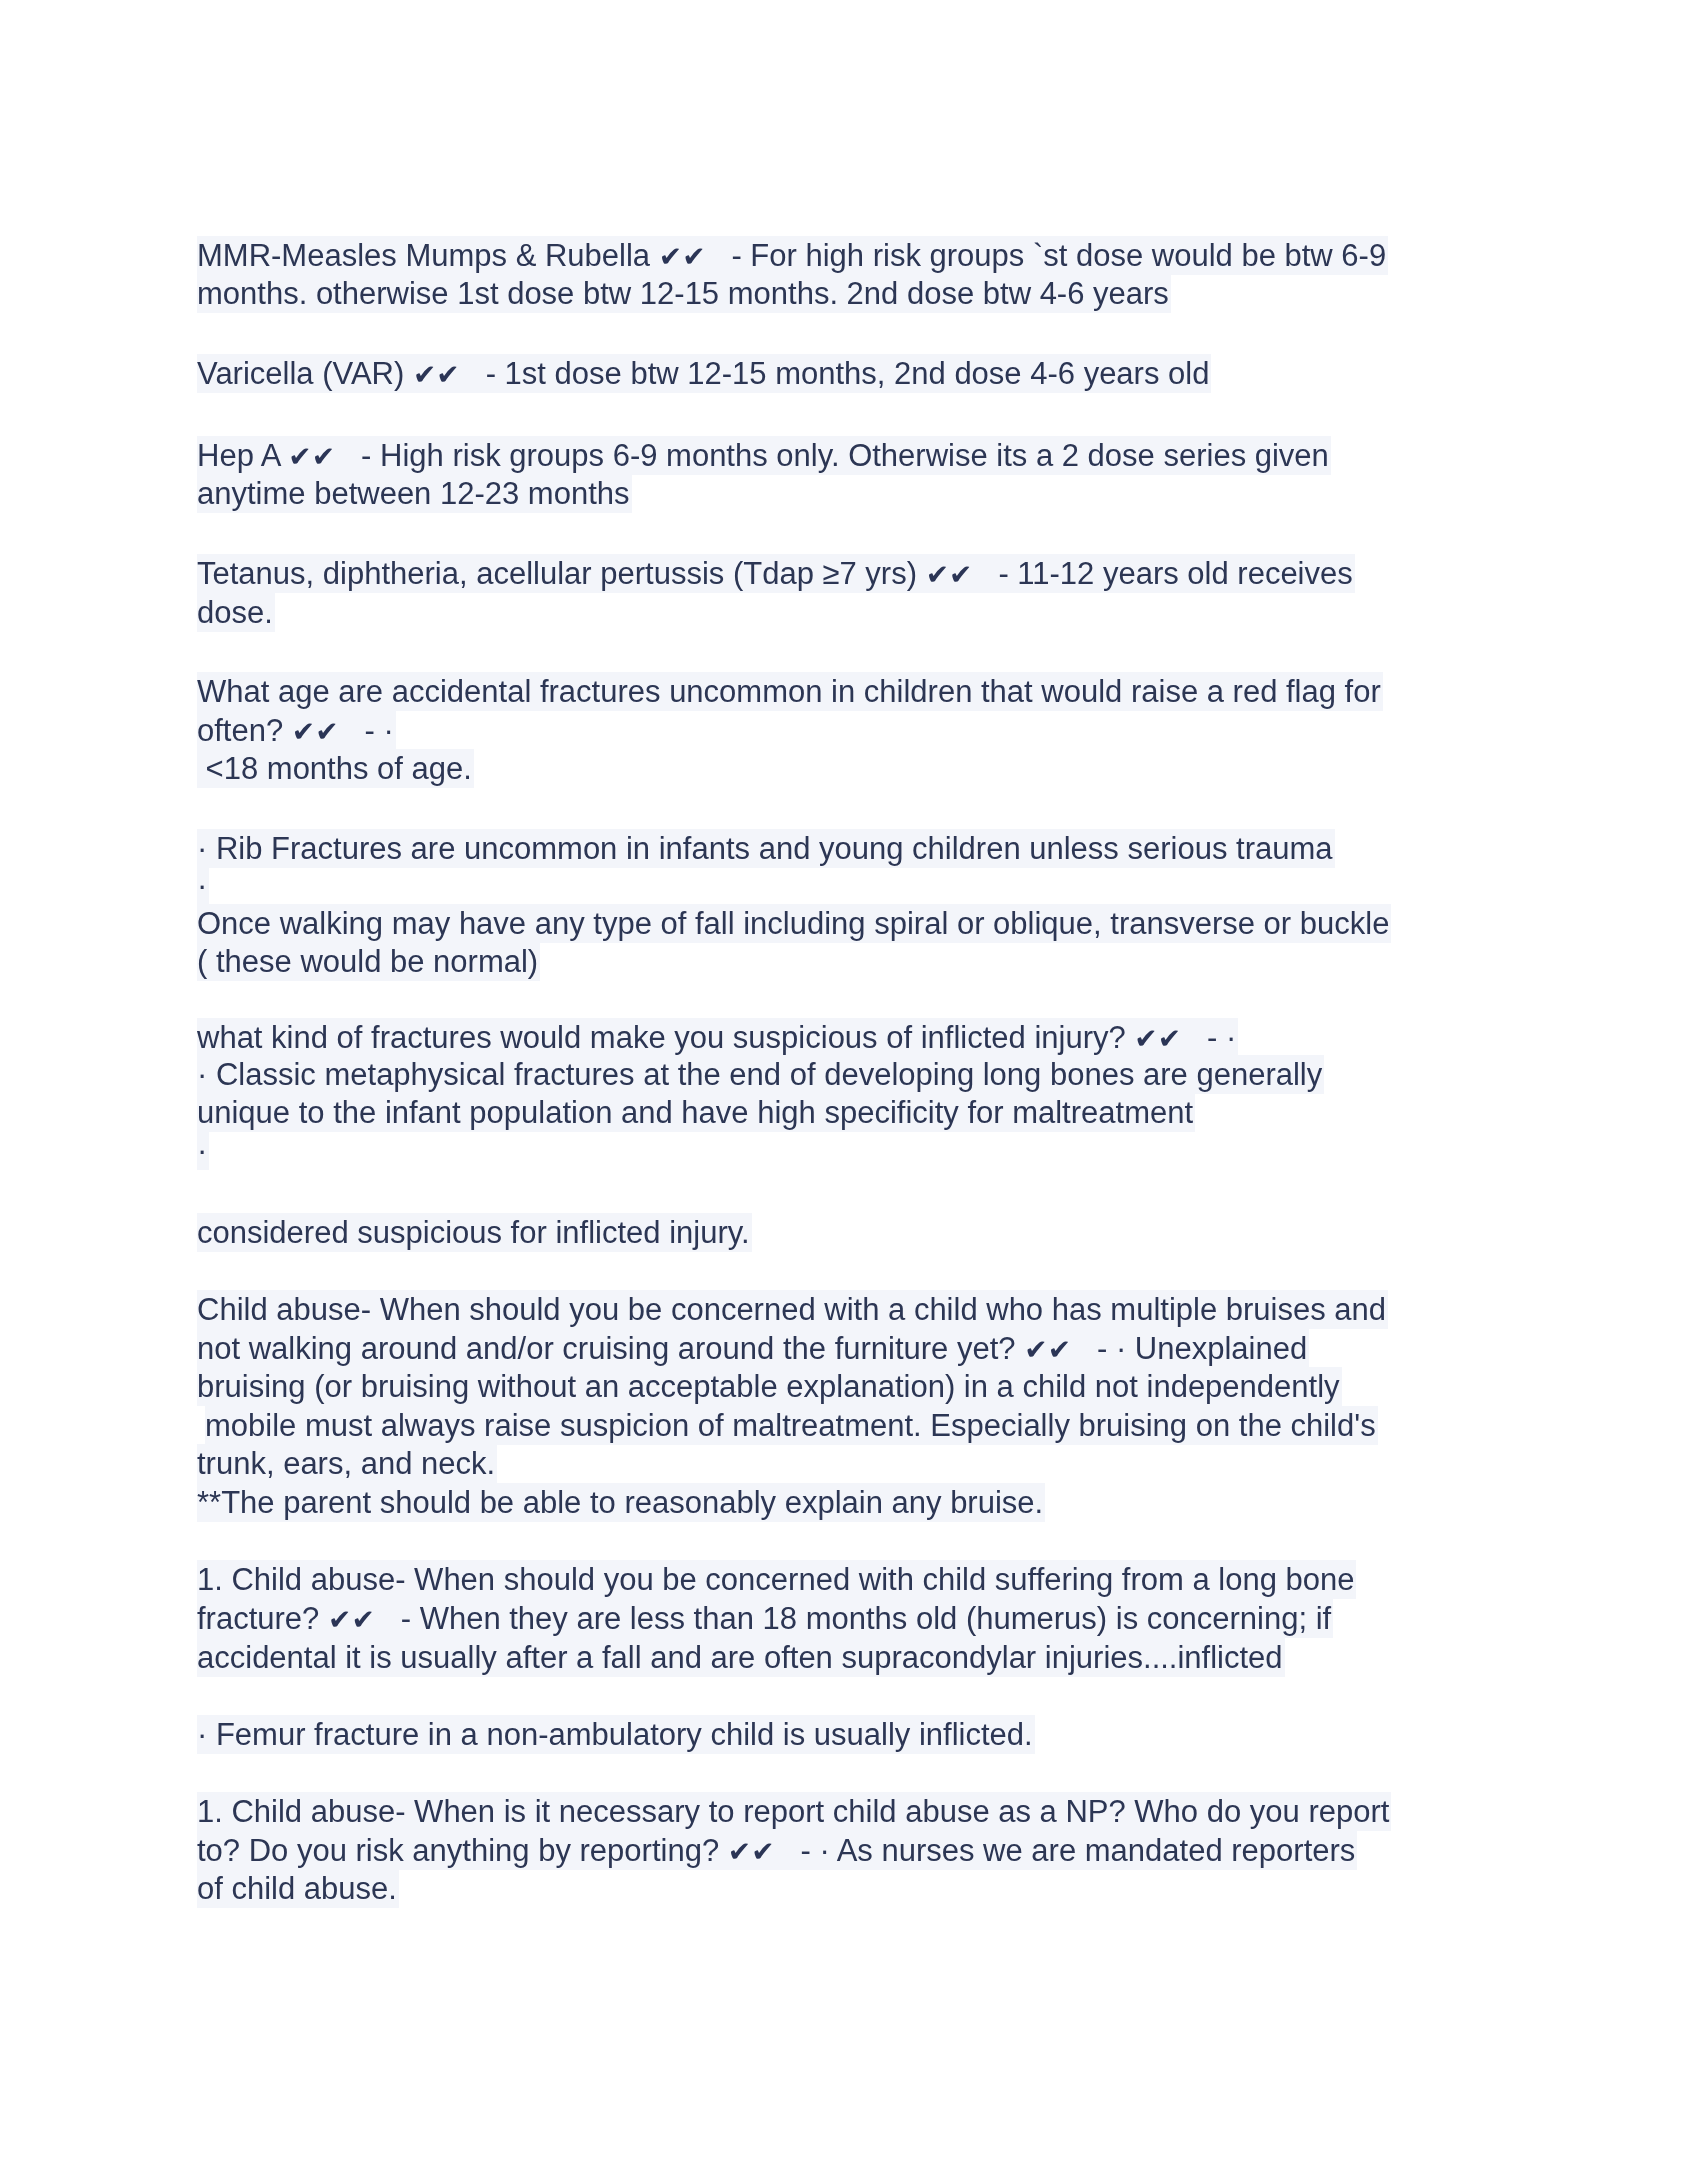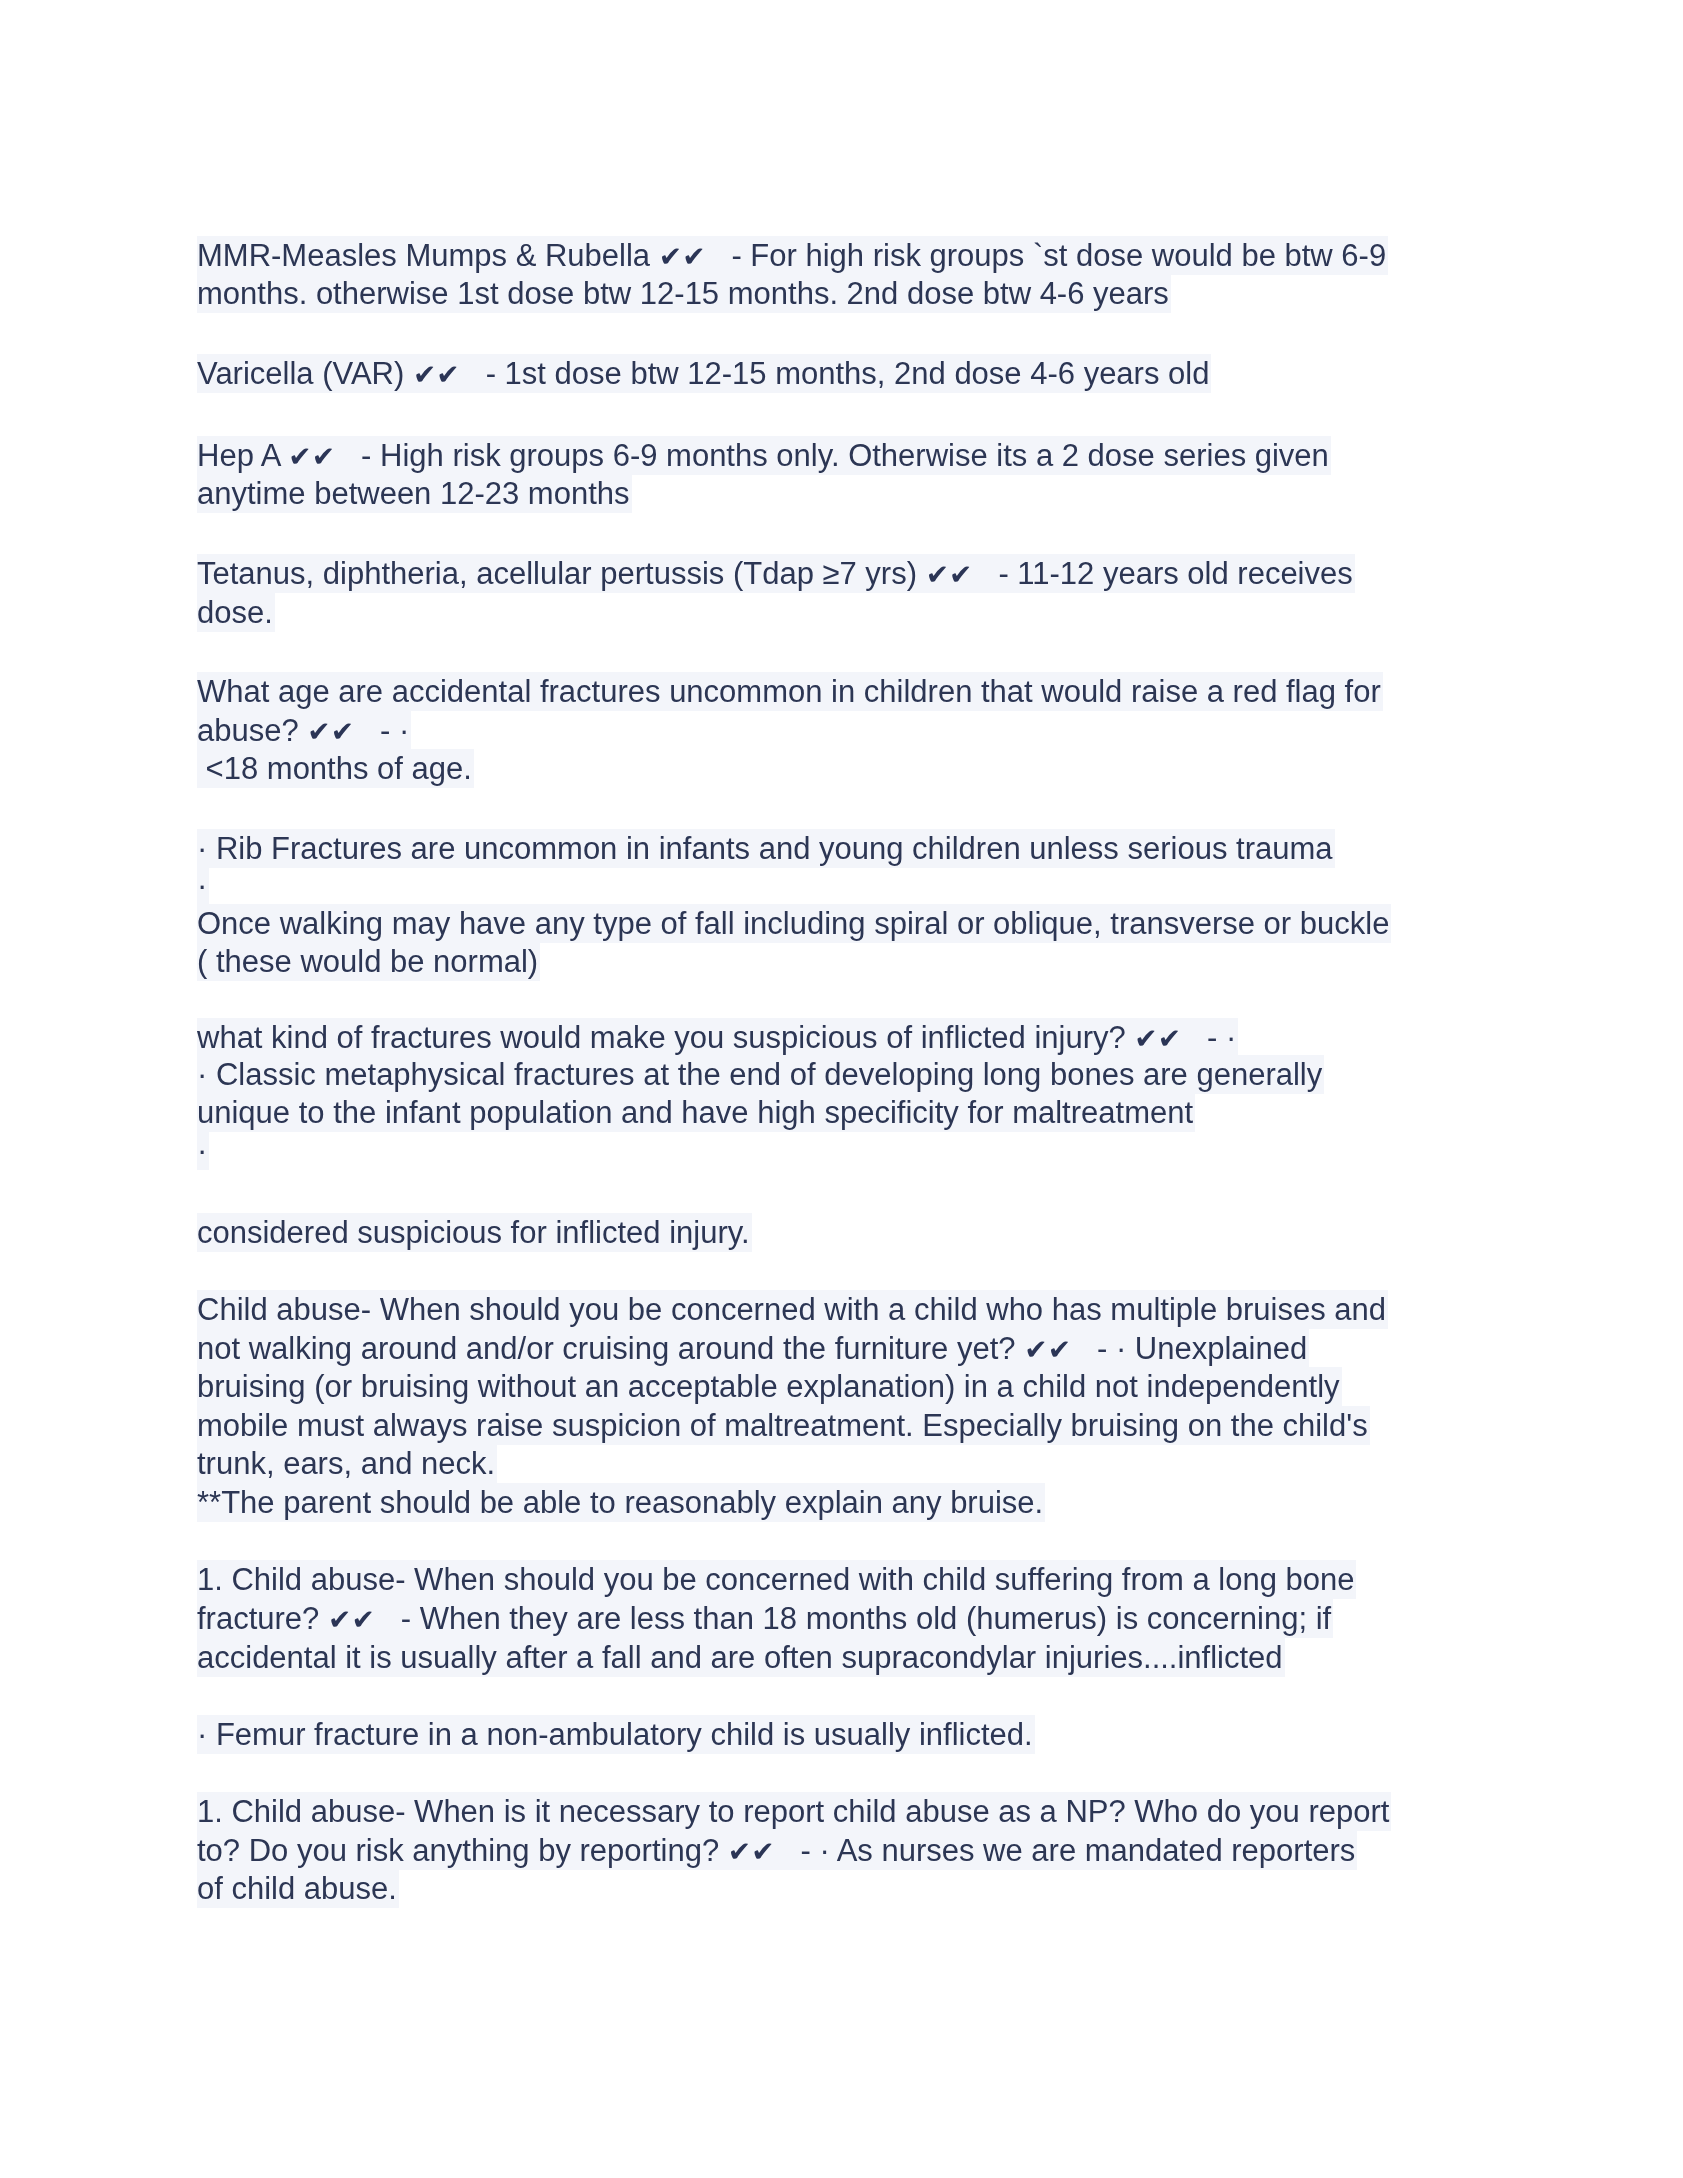--- a/index.html
+++ b/index.html
@@ -24,35 +24,35 @@
 
 <div class="page" id="page">
     <div class="line" style="top: 236px;"><span>MMR-Measles Mumps &amp; Rubella </span><span class="check">✔✔</span><span>   - For high risk groups `st dose would be btw 6-9</span></div>
     <div class="line" style="top: 274px;"><span>months. otherwise 1st dose btw 12-15 months. 2nd dose btw 4-6 years</span></div>
     <div class="line" style="top: 354px;"><span>Varicella (VAR) </span><span class="check">✔✔</span><span>   - 1st dose btw 12-15 months, 2nd dose 4-6 years old</span></div>
     <div class="line" style="top: 436px;"><span>Hep A </span><span class="check">✔✔</span><span>   - High risk groups 6-9 months only. Otherwise its a 2 dose series given</span></div>
     <div class="line" style="top: 474px;"><span>anytime between 12-23 months</span></div>
     <div class="line" style="top: 554px;"><span>Tetanus, diphtheria, acellular pertussis (Tdap ≥7 yrs) </span><span class="check">✔✔</span><span>   - 11-12 years old receives</span></div>
     <div class="line" style="top: 593px;"><span>dose.</span></div>
     <div class="line" style="top: 672px;"><span>What age are accidental fractures uncommon in children that would raise a red flag for</span></div>
-    <div class="line" style="top: 711px;"><span>abuse? </span><span class="check">✔✔</span><span>   - ·</span></div>
+    <div class="line" style="top: 711px;"><span>often? </span><span class="check">✔✔</span><span>   - ·</span></div>
     <div class="line" style="top: 749px;"><span> &lt;18 months of age.</span></div>
     <div class="line" style="top: 829px;"><span>· Rib Fractures are uncommon in infants and young children unless serious trauma</span></div>
     <div class="line" style="top: 866px;"><span>·</span></div>
     <div class="line" style="top: 904px;"><span>Once walking may have any type of fall including spiral or oblique, transverse or buckle</span></div>
     <div class="line" style="top: 942px;"><span>( these would be normal)</span></div>
     <div class="line" style="top: 1018px;"><span>what kind of fractures would make you suspicious of inflicted injury? </span><span class="check">✔✔</span><span>   - ·</span></div>
     <div class="line" style="top: 1055px;"><span>· Classic metaphysical fractures at the end of developing long bones are generally</span></div>
     <div class="line" style="top: 1093px;"><span>unique to the infant population and have high specificity for maltreatment</span></div>
     <div class="line" style="top: 1131px;"><span>·</span></div>
     <div class="line" style="top: 1213px;"><span>considered suspicious for inflicted injury.</span></div>
     <div class="line" style="top: 1290px;"><span>Child abuse- When should you be concerned with a child who has multiple bruises and</span></div>
     <div class="line" style="top: 1329px;"><span>not walking around and/or cruising around the furniture yet? </span><span class="check">✔✔</span><span>   - · Unexplained</span></div>
     <div class="line" style="top: 1367px;"><span>bruising (or bruising without an acceptable explanation) in a child not independently</span></div>
-    <div class="line" style="top: 1406px;"><span>mobile must always raise suspicion of maltreatment. Especially bruising on the child's</span></div>
+    <div class="line" style="top: 1406px; margin-left: 8px;"><span>mobile must always raise suspicion of maltreatment. Especially bruising on the child's</span></div>
     <div class="line" style="top: 1444px;"><span>trunk, ears, and neck.</span></div>
     <div class="line" style="top: 1483px;"><span>**The parent should be able to reasonably explain any bruise.</span></div>
     <div class="line" style="top: 1560px;"><span>1. Child abuse- When should you be concerned with child suffering from a long bone</span></div>
     <div class="line" style="top: 1599px;"><span>fracture? </span><span class="check">✔✔</span><span>   - When they are less than 18 months old (humerus) is concerning; if</span></div>
     <div class="line" style="top: 1638px;"><span>accidental it is usually after a fall and are often supracondylar injuries....inflicted</span></div>
     <div class="line" style="top: 1715px;"><span>· Femur fracture in a non-ambulatory child is usually inflicted.</span></div>
     <div class="line" style="top: 1792px;"><span>1. Child abuse- When is it necessary to report child abuse as a NP? Who do you report</span></div>
     <div class="line" style="top: 1831px; text-align: right;"><span>to? Do you risk anything by reporting? </span><span class="check">✔✔</span><span>   - · As nurses we are mandated reporters</span></div>
     <div class="line" style="top: 1869px;"><span>of child abuse.</span></div>
   </div>

